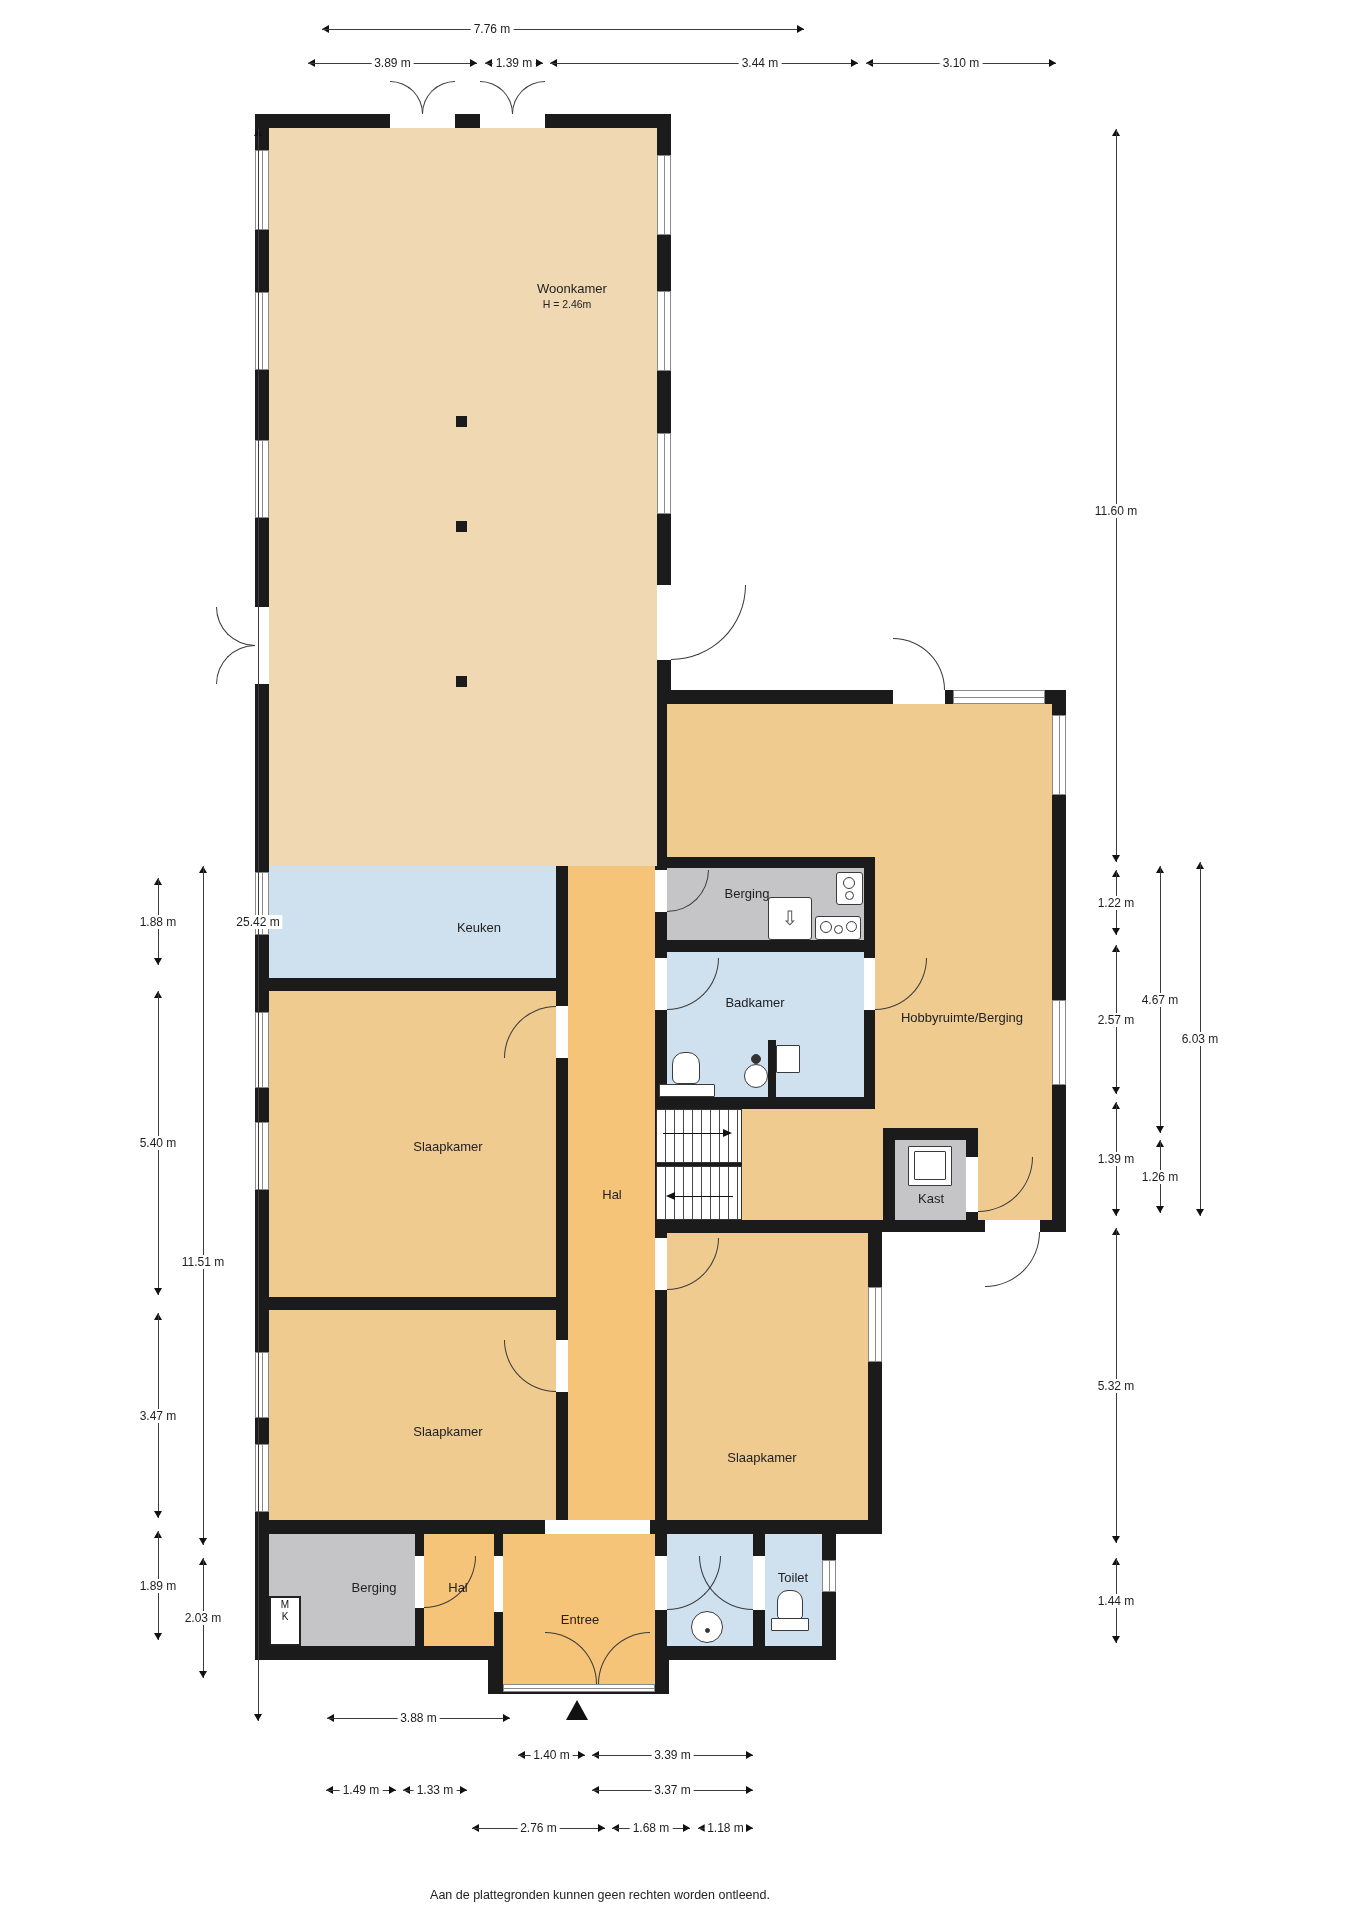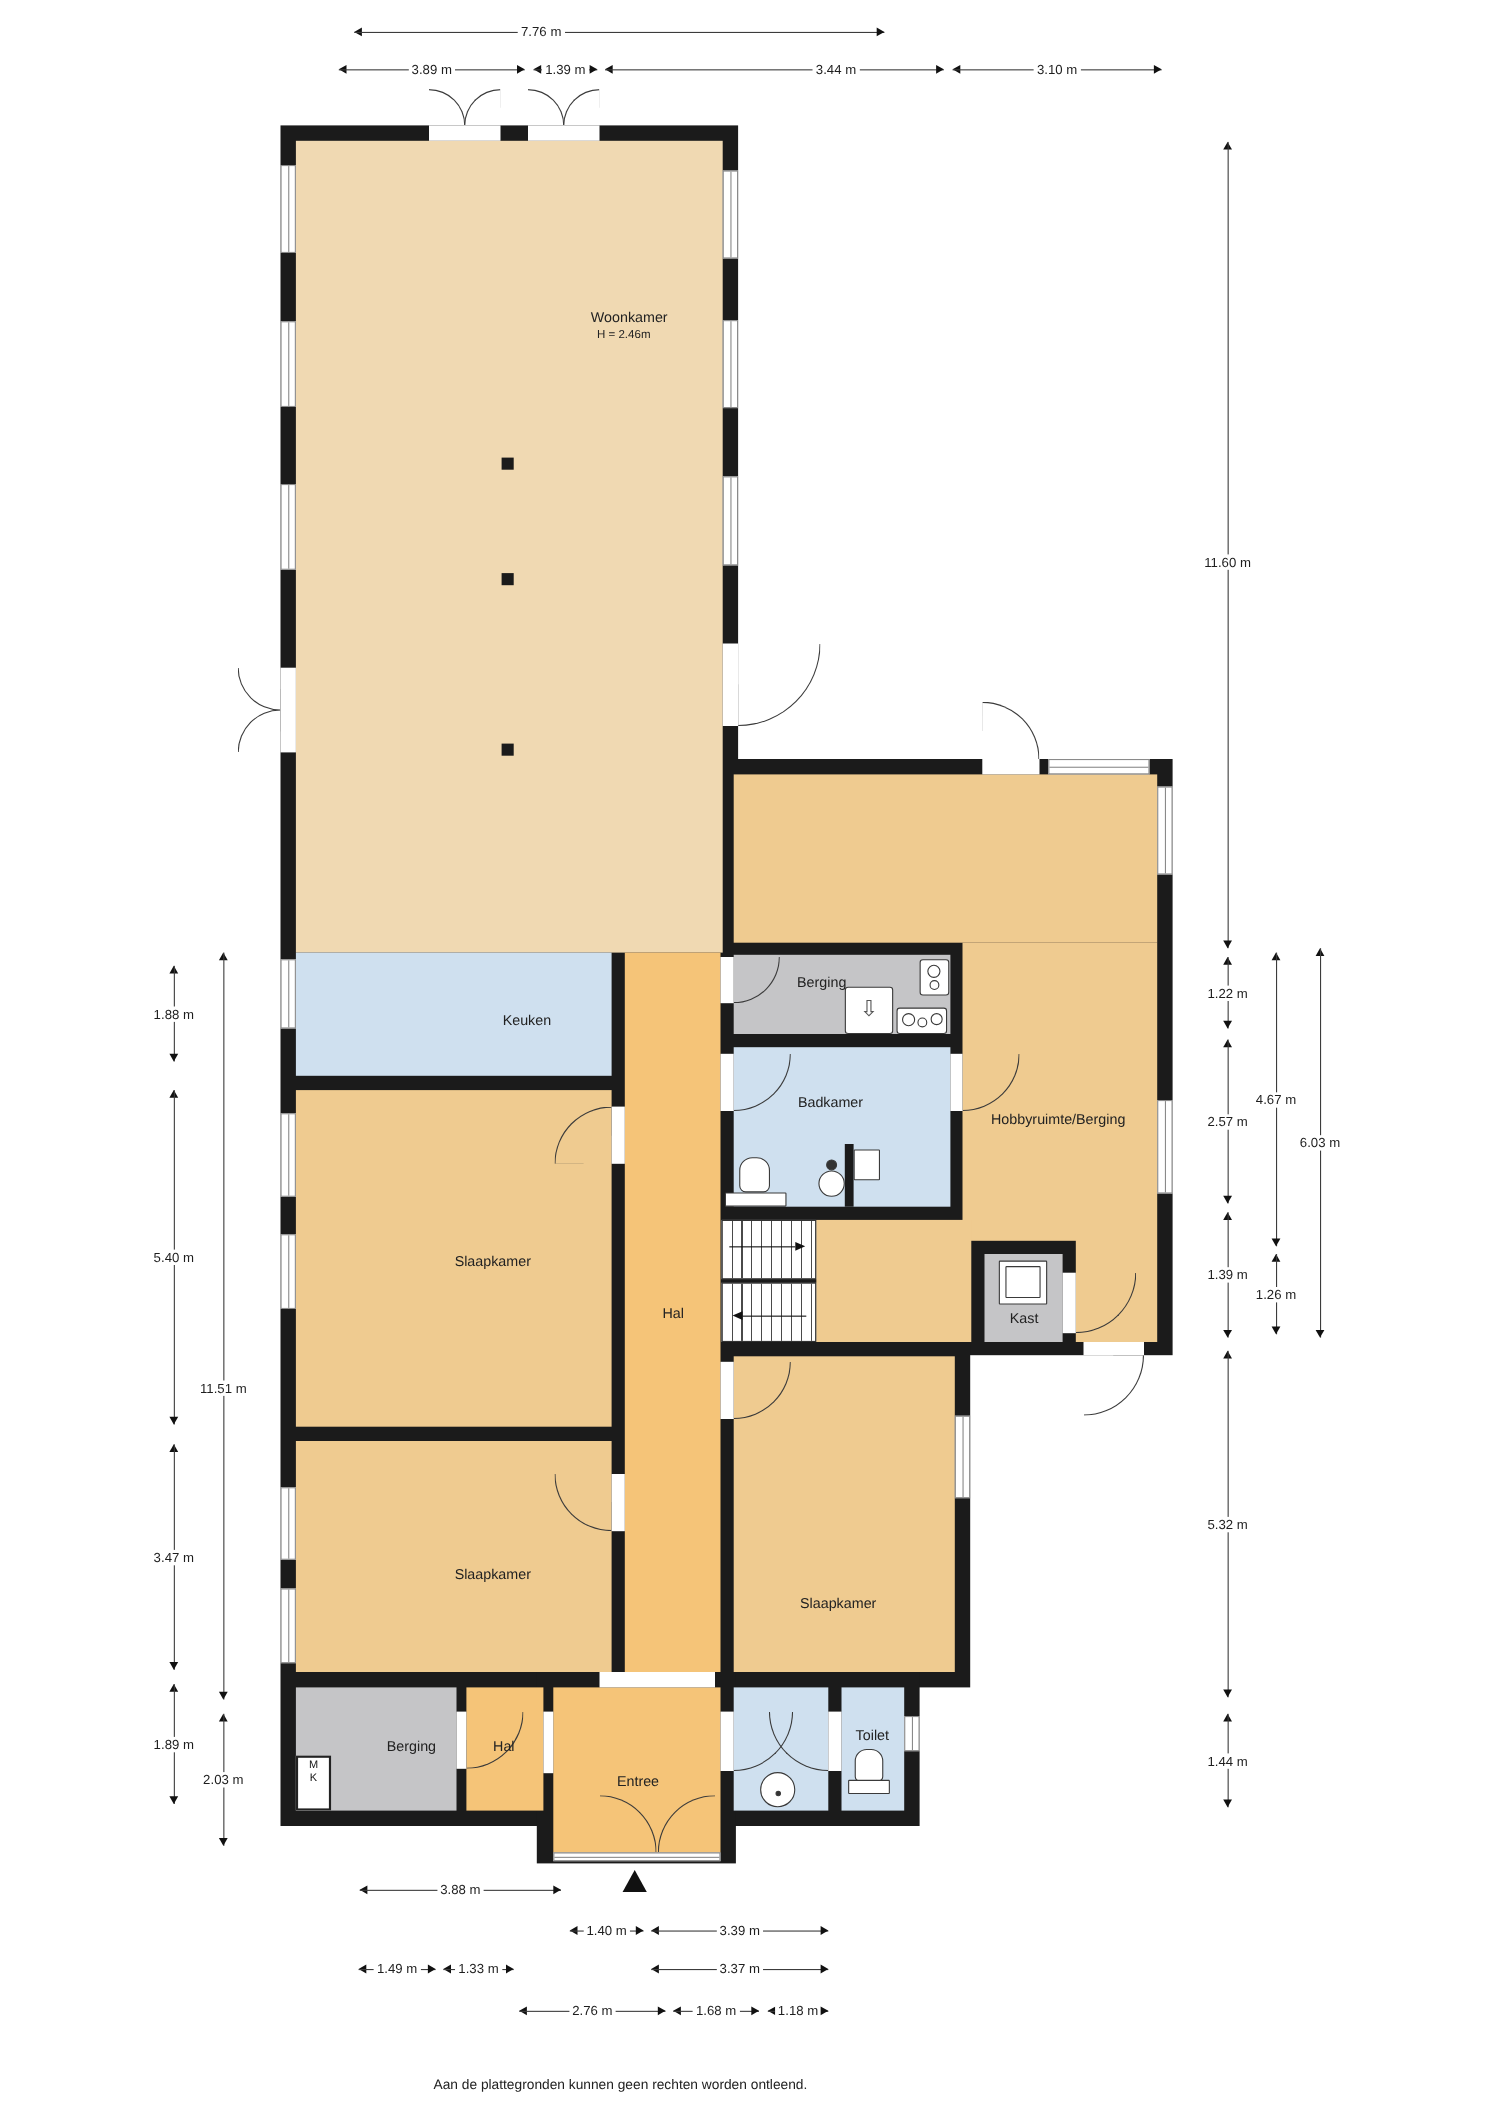--- a/index.html
+++ b/index.html
@@ -202,20 +202,24 @@
     </div>
   <div class="dim dh" style="left:866px;top:57px;width:190px;">
       <b class="ln"></b>
       <span class="lab">3.10 m</span>
     </div>
 
   <div class="dim dv" style="left:152px;top:878px;height:87px;">
       <b class="ln"></b>
       <span class="lab">1.88 m</span>
     </div>
+  <div class="dim dv" style="left:252px;top:129px;height:1592px;">
+      <b class="ln"></b>
+      <span class="lab" style="top:793px;">25.42 m</span>
+    </div>
   <div class="dim dv" style="left:152px;top:991px;height:304px;">
       <b class="ln"></b>
       <span class="lab">5.40 m</span>
     </div>
   <div class="dim dv" style="left:197px;top:866px;height:679px;">
       <b class="ln"></b>
       <span class="lab" style="top:352px;margin-top:44px;">11.51 m</span>
     </div>
   <div class="dim dv" style="left:152px;top:1313px;height:205px;">
       <b class="ln"></b>
@@ -297,15 +301,15 @@
     </div>
   <div class="dim dh" style="left:612px;top:1822px;width:78px;">
       <b class="ln"></b>
       <span class="lab">1.68 m</span>
     </div>
   <div class="dim dh" style="left:698px;top:1822px;width:55px;">
       <b class="ln"></b>
       <span class="lab">1.18 m</span>
     </div>
 
-  <div class="disclaimer" style="left:564px;top:1895px;">Aan de plattegronden kunnen geen rechten worden ontleend.</div>
+  <div class="disclaimer" style="left:600px;top:1895px;">Aan de plattegronden kunnen geen rechten worden ontleend.</div>
 
 </div>
 
 </body></html>

